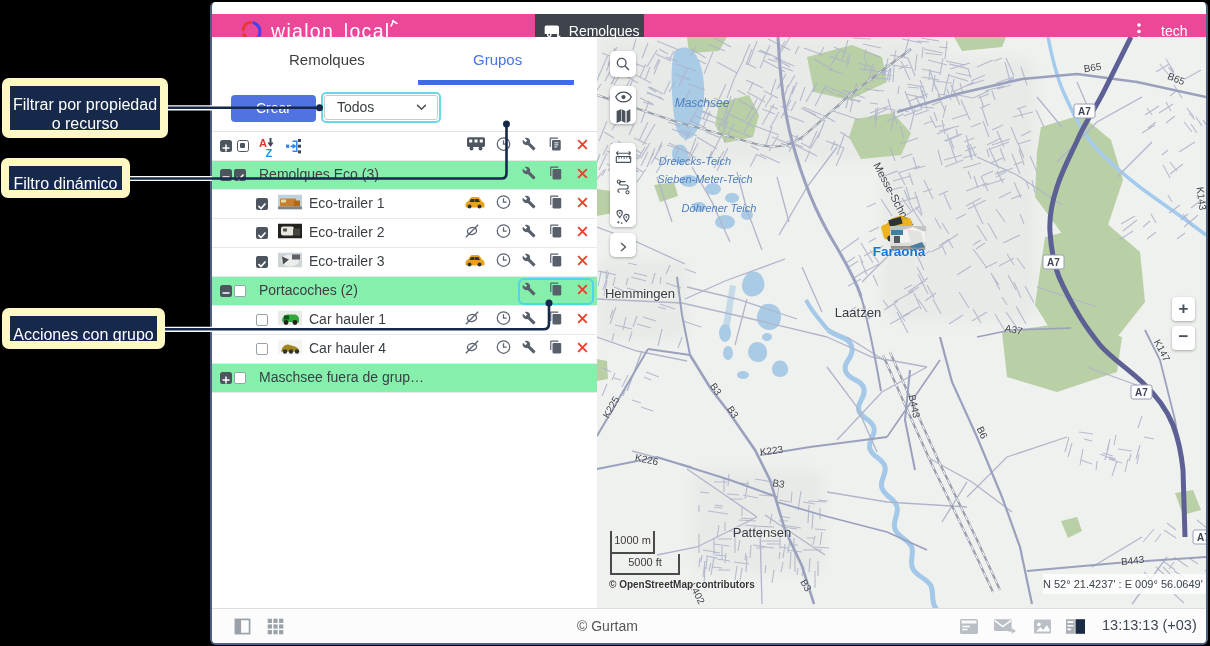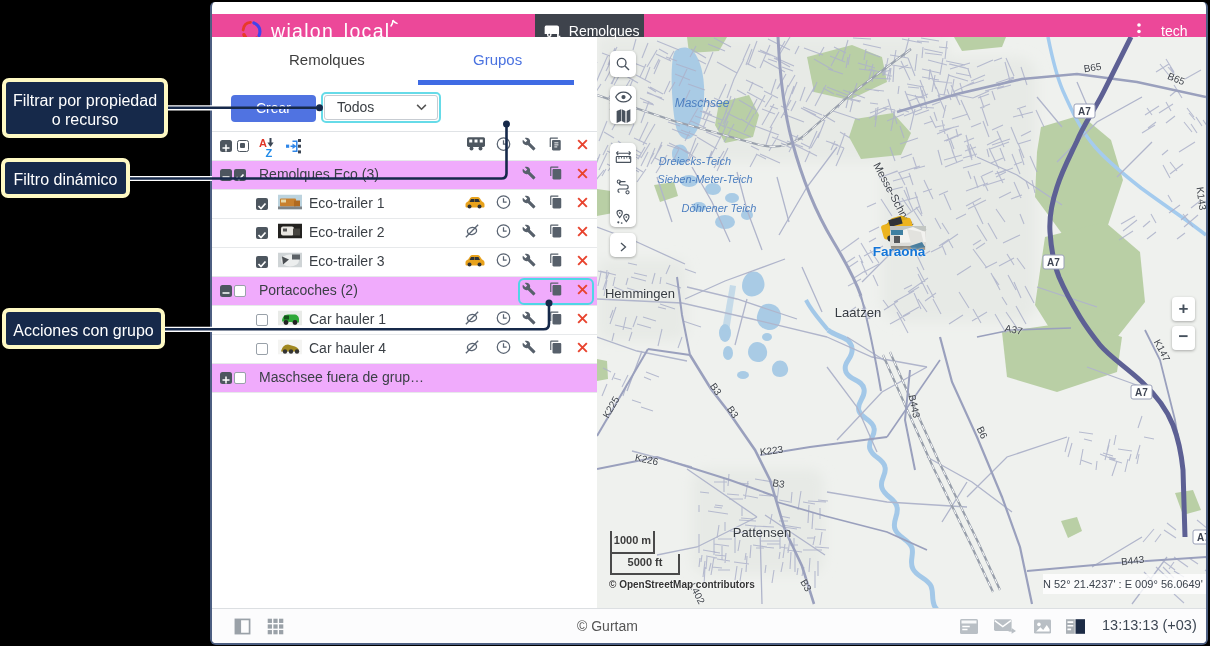--- a/index.html
+++ b/index.html
@@ -10,33 +10,33 @@
 #panel{position:absolute;left:0;top:35px;width:385px;bottom:35px;background:#fff}
 #map{position:absolute;left:385px;top:35px;right:0;bottom:35px;background:#eef0ed;overflow:hidden}
 #footer{position:absolute;left:0;right:0;bottom:0;height:35px;background:#fcfcfd;border-top:1px solid #dcdfe2}
 .tablbl{position:absolute;top:14px;font-size:15px}
 #underline{position:absolute;left:206px;top:43px;width:156px;height:5px;background:#3f6be4}
 #crear{position:absolute;left:19px;top:58px;width:85px;height:27px;background:#5073e1;border-radius:4px;color:#fff;font-size:14px;text-align:center;line-height:27px}
 .cyanbox{position:absolute;height:31px;border:2px solid #66dbe8;border-radius:5px;background:#fff}
 .cyanbox .inner{position:absolute;left:1px;top:1px;right:1px;bottom:1px;border:1px solid #c7ccd2;border-radius:3px}
 #rows{position:absolute;left:0;top:95px;right:0}
 .row{position:relative;height:29px;border-bottom:1px solid #e7e9eb;background:#fff}
-.row.grp{background:#f0abfc}
+.row.grp{background:#86efac}
 .row .name{position:absolute;left:97px;top:5px;font-size:14px;color:#3a3f45}
 .ric{position:absolute;top:50%;transform:translateY(-50%)}
 .cb{position:absolute;width:12px;height:12px;border-radius:2px;top:8px}
 .cb.on{background:#4d565f}
 .cb.off{background:#fff;border:1.5px solid #99a1a9}
 .sq{position:absolute;width:12px;height:12px;border-radius:2.5px;background:#4d565f;top:8px;color:#fff}
-.co{position:absolute;background:#16294a;border:4px solid #fef9c3;border-radius:7px;color:#fff;font-size:16px;text-align:center;z-index:30}
+.co{position:absolute;background:#16294a;border:8px solid #fef9c3;border-radius:7px;color:#fff;font-size:16px;text-align:center;z-index:30}
 #lines{position:absolute;left:0;top:0;width:1210px;height:646px;z-index:25;pointer-events:none}
 #hlgrp{position:absolute;left:518px;top:278px;width:76px;height:27px;border:2.5px solid #4fd6e6;border-radius:6px;z-index:20}
 .mbtn{position:absolute;left:13px;background:#fff;border-radius:5px;box-shadow:0 1px 3px rgba(0,0,0,.3);width:26px}
 .zbtn{position:absolute;left:575px;width:23px;height:24px;background:#fff;border-radius:4px;box-shadow:0 1px 3px rgba(0,0,0,.3);color:#45505c;font-size:17px;text-align:center;line-height:23px;font-weight:bold}
-.scl{position:absolute;font-size:11px;font-weight:bold;color:#3c3c3c;text-align:center}
+.scl{position:absolute;font-size:11px;font-weight:normal;color:#3c3c3c;text-align:center}
 #attrib{position:absolute;left:12px;top:542px;font-size:10px;font-weight:bold;color:#333;text-shadow:0 0 2px #fff,0 0 2px #fff}
 #coords{position:absolute;left:446px;top:537px;width:163px;height:20px;background:rgba(255,255,255,.8);font-size:11px;color:#3a424c;line-height:20px;white-space:nowrap}
 #gurtam{position:absolute;left:365px;top:9px;font-size:14px;color:#555}
 #ftime{position:absolute;left:890px;top:8px;font-size:14.5px;color:#3d4754}
 </style></head>
 <body>
 <div id="win">
   <div id="topbar">
       <svg style="position:absolute;left:27px;top:5px" width="26" height="25" viewBox="0 0 50 48">
 <path d="M8 21 C9 12 15 7 22 6.5" fill="none" stroke="#e83a28" stroke-width="5.5" stroke-linecap="round"></path>

